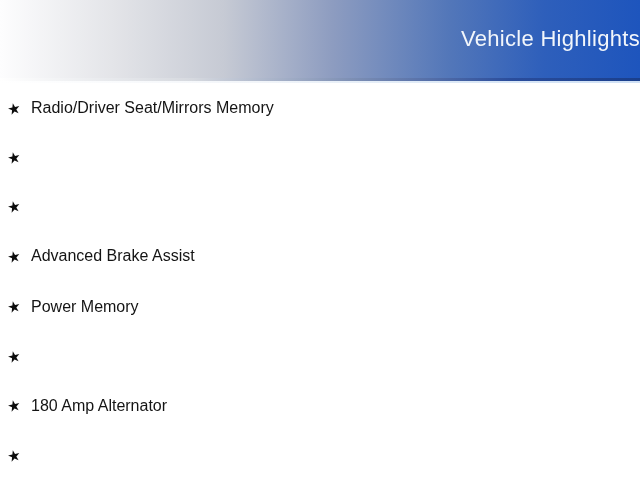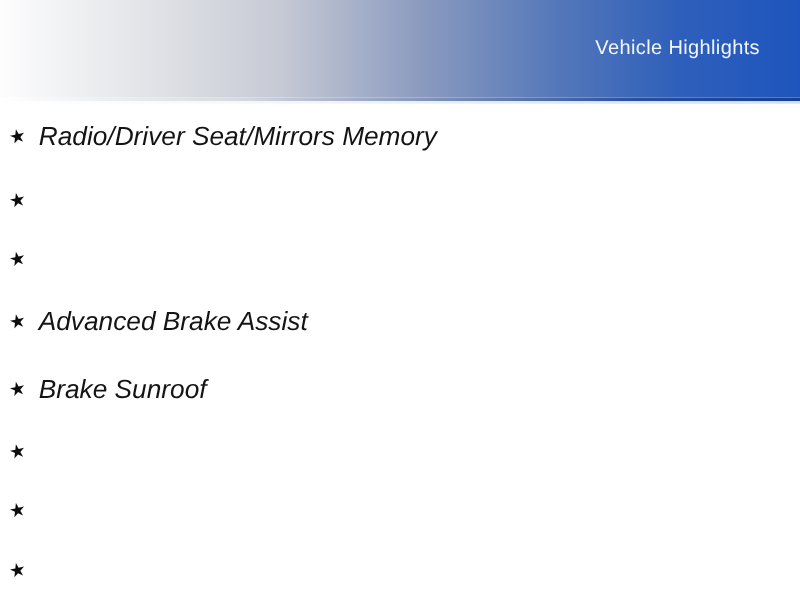--- a/index.html
+++ b/index.html
@@ -28,24 +28,23 @@
       #8d9cc0 52%,
       #5377b9 70%,
       #2e5fbb 85%,
       var(--header-blue, #1e55bd) 100%);
     display: flex;
     align-items: center;
     justify-content: flex-end;
   }
   .header-title {
     color: var(--title-color, #f2f6fb);
-    font-size: 16px;
+    font-size: 22px;
     font-weight: 400;
     letter-spacing: 0.3px;
-    padding-right: 32px;
     line-height: 1;
   }
   
   .header-rule-dark {
     height: 3px;
     flex: 0 0 3px;
     background: linear-gradient(90deg,
       #ffffff 0%, #d6d9df 30%, #7d8fb4 55%, #2a4d9c 80%,
       var(--rule-dark, #1a3f8c) 100%);
   }
@@ -74,24 +73,23 @@
     font-size: 15px;
     line-height: 1;
     display: inline-block;
     transform: rotate(-12deg);
     width: 16px;
     text-align: center;
     flex: 0 0 16px;
   }
   .feature-label {
     color: var(--text-color, #141414);
-    font-size: 21px;
+    font-size: 16px;
     line-height: 1;
     white-space: nowrap;
-    font-style: italic;
   }
 </style>
 </head>
 <body>
 
 <div class="slide">
 
   <div class="header">
     <div class="header-title">Vehicle Highlights</div>
   </div>
@@ -113,29 +111,30 @@
       <span class="star-icon">★</span>
     </div>
 
     <div class="feature-item">
       <span class="star-icon">★</span>
       <span class="feature-label">Advanced Brake Assist</span>
     </div>
 
     <div class="feature-item">
       <span class="star-icon">★</span>
-      <span class="feature-label">Brake Sunroof</span>
+      <span class="feature-label">Power Memory</span>
     </div>
 
     <div class="feature-item">
       <span class="star-icon">★</span>
     </div>
 
     <div class="feature-item">
       <span class="star-icon">★</span>
+      <span class="feature-label">180 Amp Alternator</span>
     </div>
 
     <div class="feature-item">
       <span class="star-icon">★</span>
     </div>
 
   </div>
 </div>
 
 </body></html>

